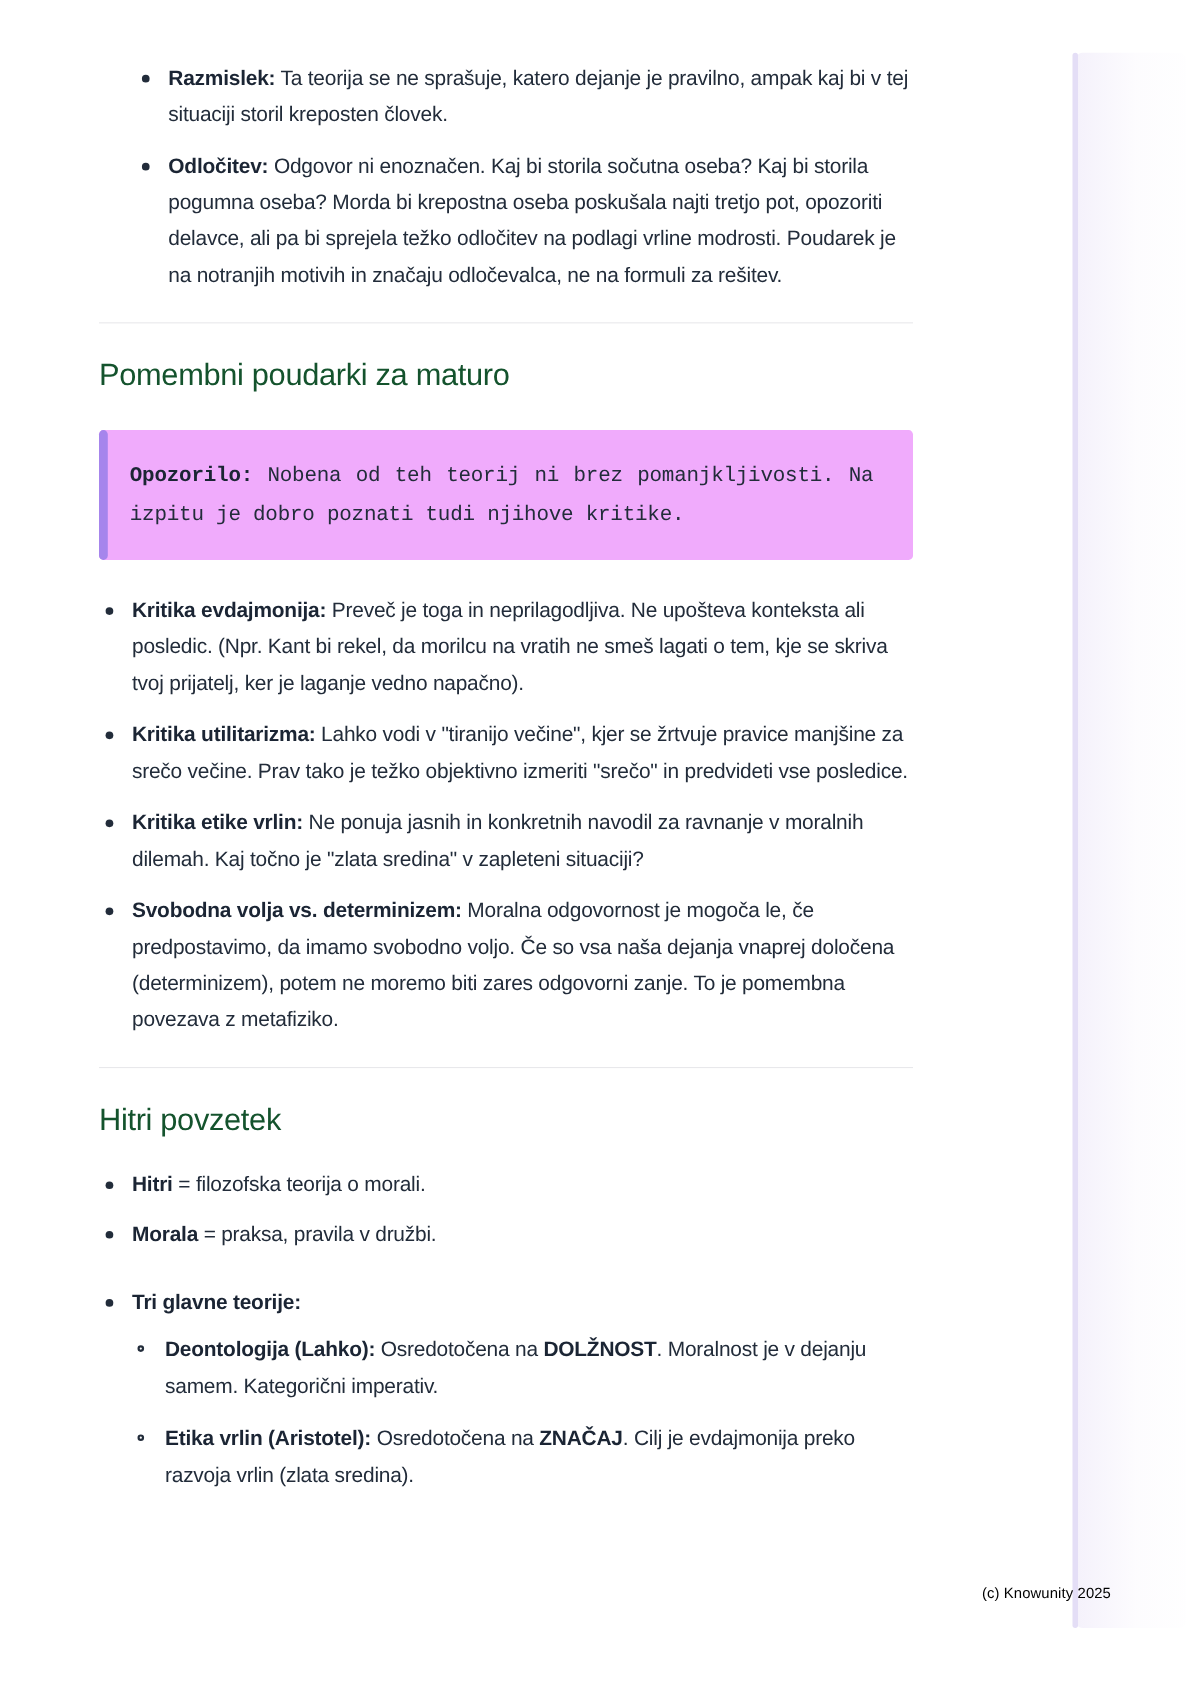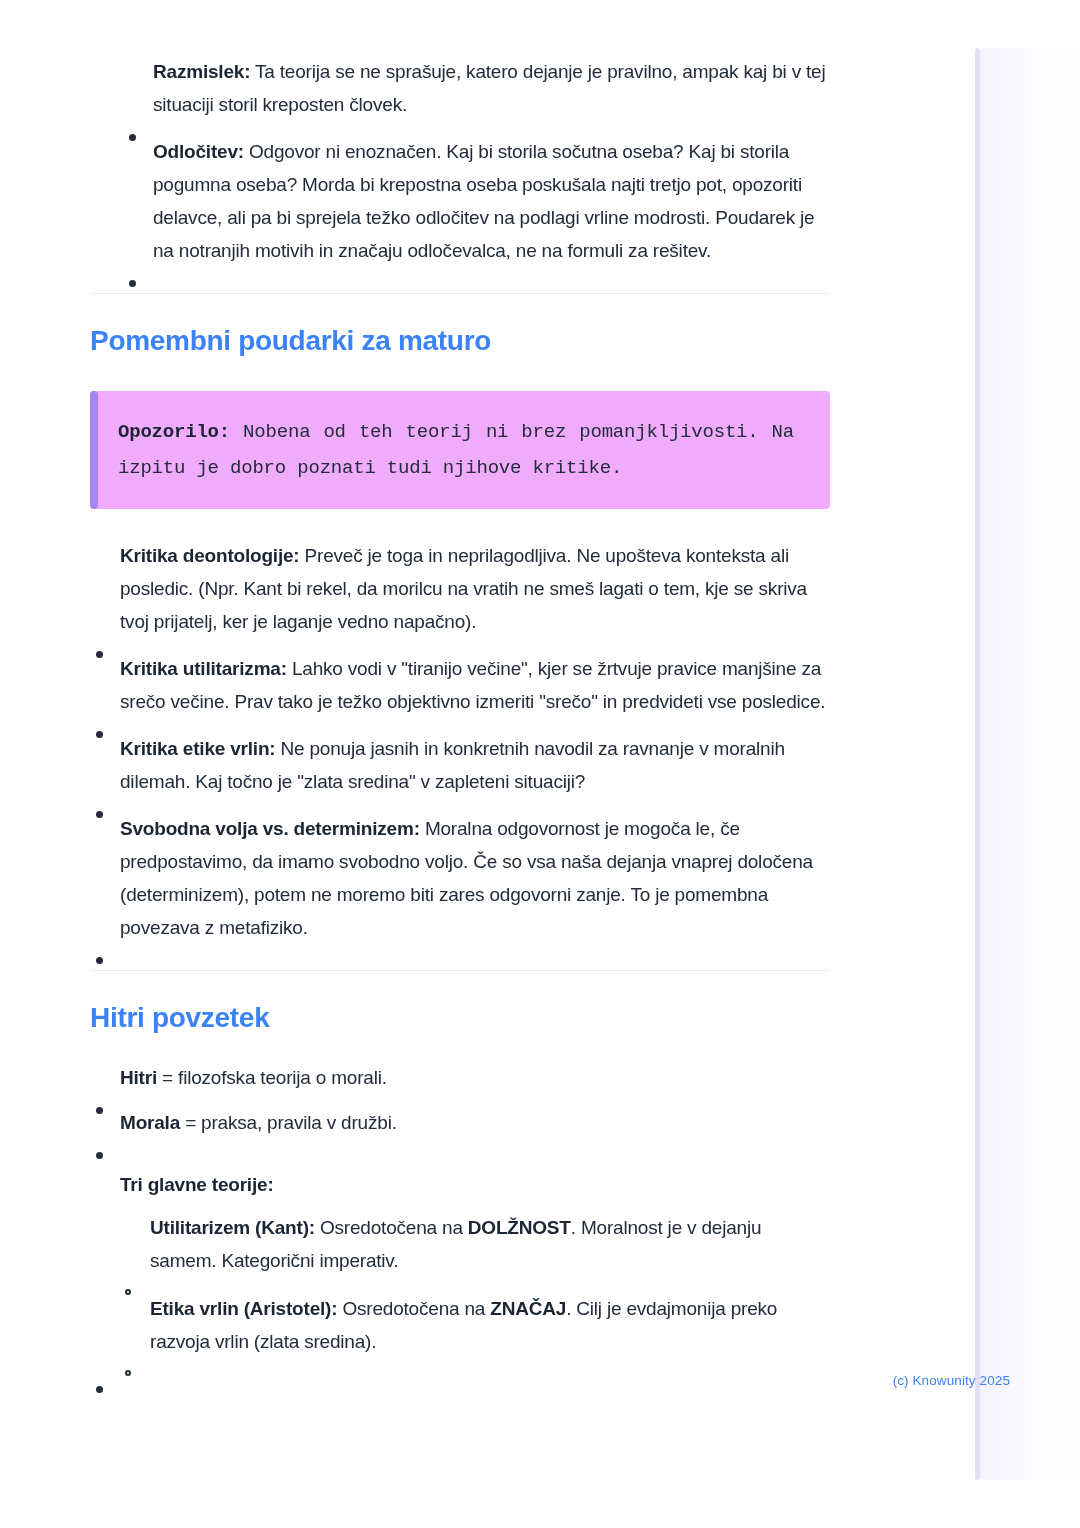--- a/index.html
+++ b/index.html
@@ -15,21 +15,21 @@
     z-index: 2;
   }
   .body-text {
     font-size: 19px;
     line-height: 33px;
     letter-spacing: -0.2px;
   }
   b { font-weight: 700; color: #1b2534; }
 
   
-  .li { display: flex; margin-bottom: 14px; align-items: flex-end; }
+  .li { display: flex; margin-bottom: 14px; }
   .li:last-child { margin-bottom: 0; }
   .indent { margin-left: 33px; }
   .marker { flex: 0 0 30px; position: relative; }
   .marker .dot {
     position: absolute; left: 6px; top: 13px;
     width: 7px; height: 7px; border-radius: 50%;
     background: #222c3a;
   }
   .marker .circle {
     position: absolute; left: 5px; top: 12px;
@@ -42,22 +42,22 @@
   .divider {
     border: none; border-top: 1px solid #e8e8eb;
     margin-top: 26px;
   }
 
   
   .section-heading {
     margin-top: 30px;
     font-size: 28px;
     line-height: 34px;
-    font-weight: 700;
-    color: #3b82f6;
+    font-weight: 400;
+    color: #14532d;
     letter-spacing: -0.3px;
   }
 
   
   .callout {
     position: relative;
     margin-top: 33px;
     background: #f0abfc;
     border-radius: 4px;
     padding: 23px 36px 23px 28px;
@@ -86,22 +86,22 @@
     border-radius: 6px;
   }
   .right-line {
     position: absolute; left: 975px; top: 48px;
     width: 5px; height: 1432px; z-index: 1;
     background: #e4def6; border-radius: 3px;
   }
 
   
   .footer {
-    position: absolute; top: 1373px; right: 70px; z-index: 3;
-    font-size: 13.5px; color: #3b82f6; letter-spacing: 0.1px;
+    position: absolute; top: 1441px; right: 70px; z-index: 3;
+    font-size: 13.5px; color: #000000; letter-spacing: 0.1px;
   }
 </style>
 </head>
 <body>
 
 <div class="right-band"></div>
 <div class="right-line"></div>
 
 <div class="content">
 
@@ -127,21 +127,21 @@
   <div class="callout">
     <div class="callout-bar"></div>
     <p><b>Opozorilo:</b><span> Nobena od teh teorij ni brez pomanjkljivosti. Na izpitu je dobro poznati tudi njihove kritike.</span></p>
   </div>
 
   <div class="list-block body-text" style="margin-top:30px">
     <div class="li">
       <span class="marker">
           <span class="dot"></span>
         </span>
-      <p class="li-text"><b>Kritika deontologije:</b><span> Preveč je toga in neprilagodljiva. Ne upošteva konteksta ali posledic. (Npr. Kant bi rekel, da morilcu na vratih ne smeš lagati o tem, kje se skriva tvoj prijatelj, ker je laganje vedno napačno).</span></p>
+      <p class="li-text"><b>Kritika evdajmonija:</b><span> Preveč je toga in neprilagodljiva. Ne upošteva konteksta ali posledic. (Npr. Kant bi rekel, da morilcu na vratih ne smeš lagati o tem, kje se skriva tvoj prijatelj, ker je laganje vedno napačno).</span></p>
     </div>
     <div class="li">
       <span class="marker">
           <span class="dot"></span>
         </span>
       <p class="li-text"><b>Kritika utilitarizma:</b><span> Lahko vodi v "tiranijo večine", kjer se žrtvuje pravice manjšine za srečo večine. Prav tako je težko objektivno izmeriti "srečo" in predvideti vse posledice.</span></p>
     </div>
     <div class="li">
       <span class="marker">
           <span class="dot"></span>
@@ -177,21 +177,21 @@
       <span class="marker">
           <span class="dot"></span>
         </span>
       <div class="li-text">
         <p><b>Tri glavne teorije:</b></p>
         <div class="nested">
           <div class="li">
             <span class="marker">
                 <span class="circle"></span>
               </span>
-            <p class="li-text"><b>Utilitarizem (Kant):</b><span> Osredotočena na </span><b>DOLŽNOST</b><span>. Moralnost je v dejanju samem. Kategorični imperativ.</span></p>
+            <p class="li-text"><b>Deontologija (Lahko):</b><span> Osredotočena na </span><b>DOLŽNOST</b><span>. Moralnost je v dejanju samem. Kategorični imperativ.</span></p>
           </div>
           <div class="li">
             <span class="marker">
                 <span class="circle"></span>
               </span>
             <p class="li-text"><b>Etika vrlin (Aristotel):</b><span> Osredotočena na </span><b>ZNAČAJ</b><span>. Cilj je evdajmonija preko razvoja vrlin (zlata sredina).</span></p>
           </div>
         </div>
       </div>
     </div>

